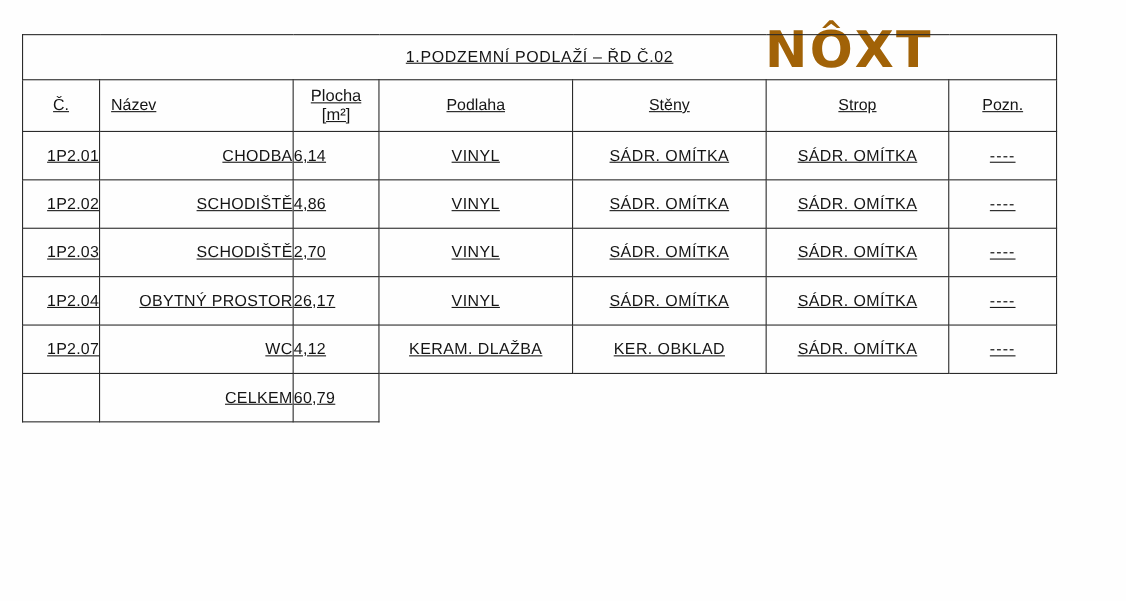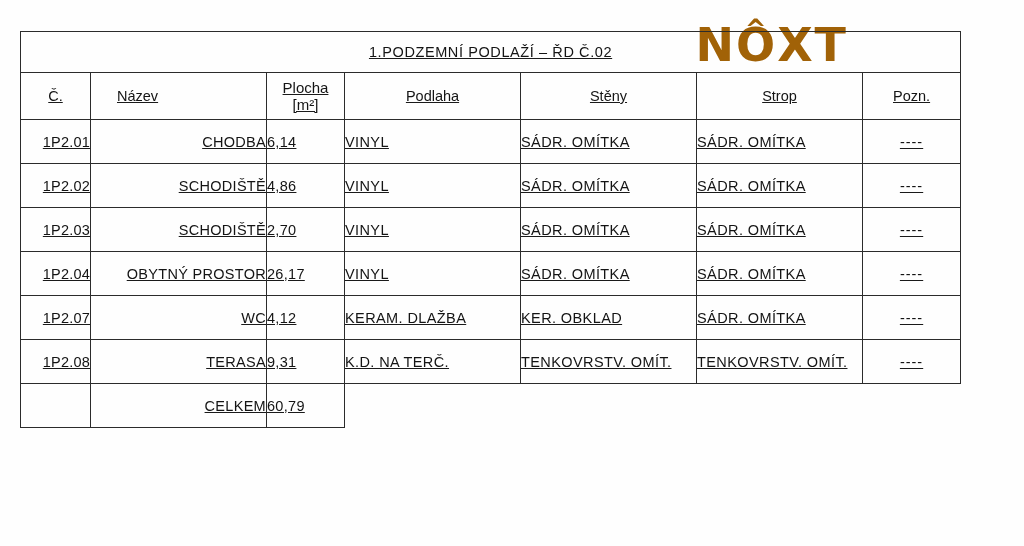--- a/index.html
+++ b/index.html
@@ -89,21 +89,21 @@
   }
 
   .head-cell {
     height: 46px;
     text-align: center;
     vertical-align: middle;
     font-size: 14.5px;
   }
   .head-cell.left {
     text-align: left;
-    padding-left: 26px;
+    padding-left: 10px;
   }
   .head-area {
     line-height: 1.15;
     font-size: 15px;
   }
 
   tr.data-row td {
     height: 43px;
     vertical-align: middle;
   }
@@ -115,21 +115,21 @@
   .cell-name {
     text-align: right;
     padding-left: 10px;
     letter-spacing: 0.3px;
   }
   .cell-area {
     text-align: left;
     letter-spacing: 0.3px;
   }
   .cell-mid {
-    text-align: left;
+    text-align: center;
     letter-spacing: 0.4px;
   }
   .cell-note {
     text-align: center;
     letter-spacing: 1px;
   }
   .no-border {
     border: none !important;
   }
   .total-row td {
@@ -221,29 +221,20 @@
       <tr class="data-row">
         <td class="cell-num">1P2.07</td>
         <td class="cell-name">WC</td>
         <td class="cell-area">4,12</td>
         <td class="cell-mid">KERAM. DLAŽBA</td>
         <td class="cell-mid">KER. OBKLAD</td>
         <td class="cell-mid">SÁDR. OMÍTKA</td>
         <td class="cell-note">----</td>
       </tr>
 
-      <tr class="data-row">
-        <td class="cell-num">1P2.08</td>
-        <td class="cell-name">TERASA</td>
-        <td class="cell-area">9,31</td>
-        <td class="cell-mid">K.D. NA TERČ.</td>
-        <td class="cell-mid">TENKOVRSTV. OMÍT.</td>
-        <td class="cell-mid">TENKOVRSTV. OMÍT.</td>
-        <td class="cell-note">----</td>
-      </tr>
 
       <tr class="total-row">
         <td class="cell-num"></td>
         <td class="cell-name">CELKEM</td>
         <td class="cell-area">60,79</td>
         <td class="no-border"></td>
         <td class="no-border"></td>
         <td class="no-border"></td>
         <td class="no-border"></td>
       </tr>

